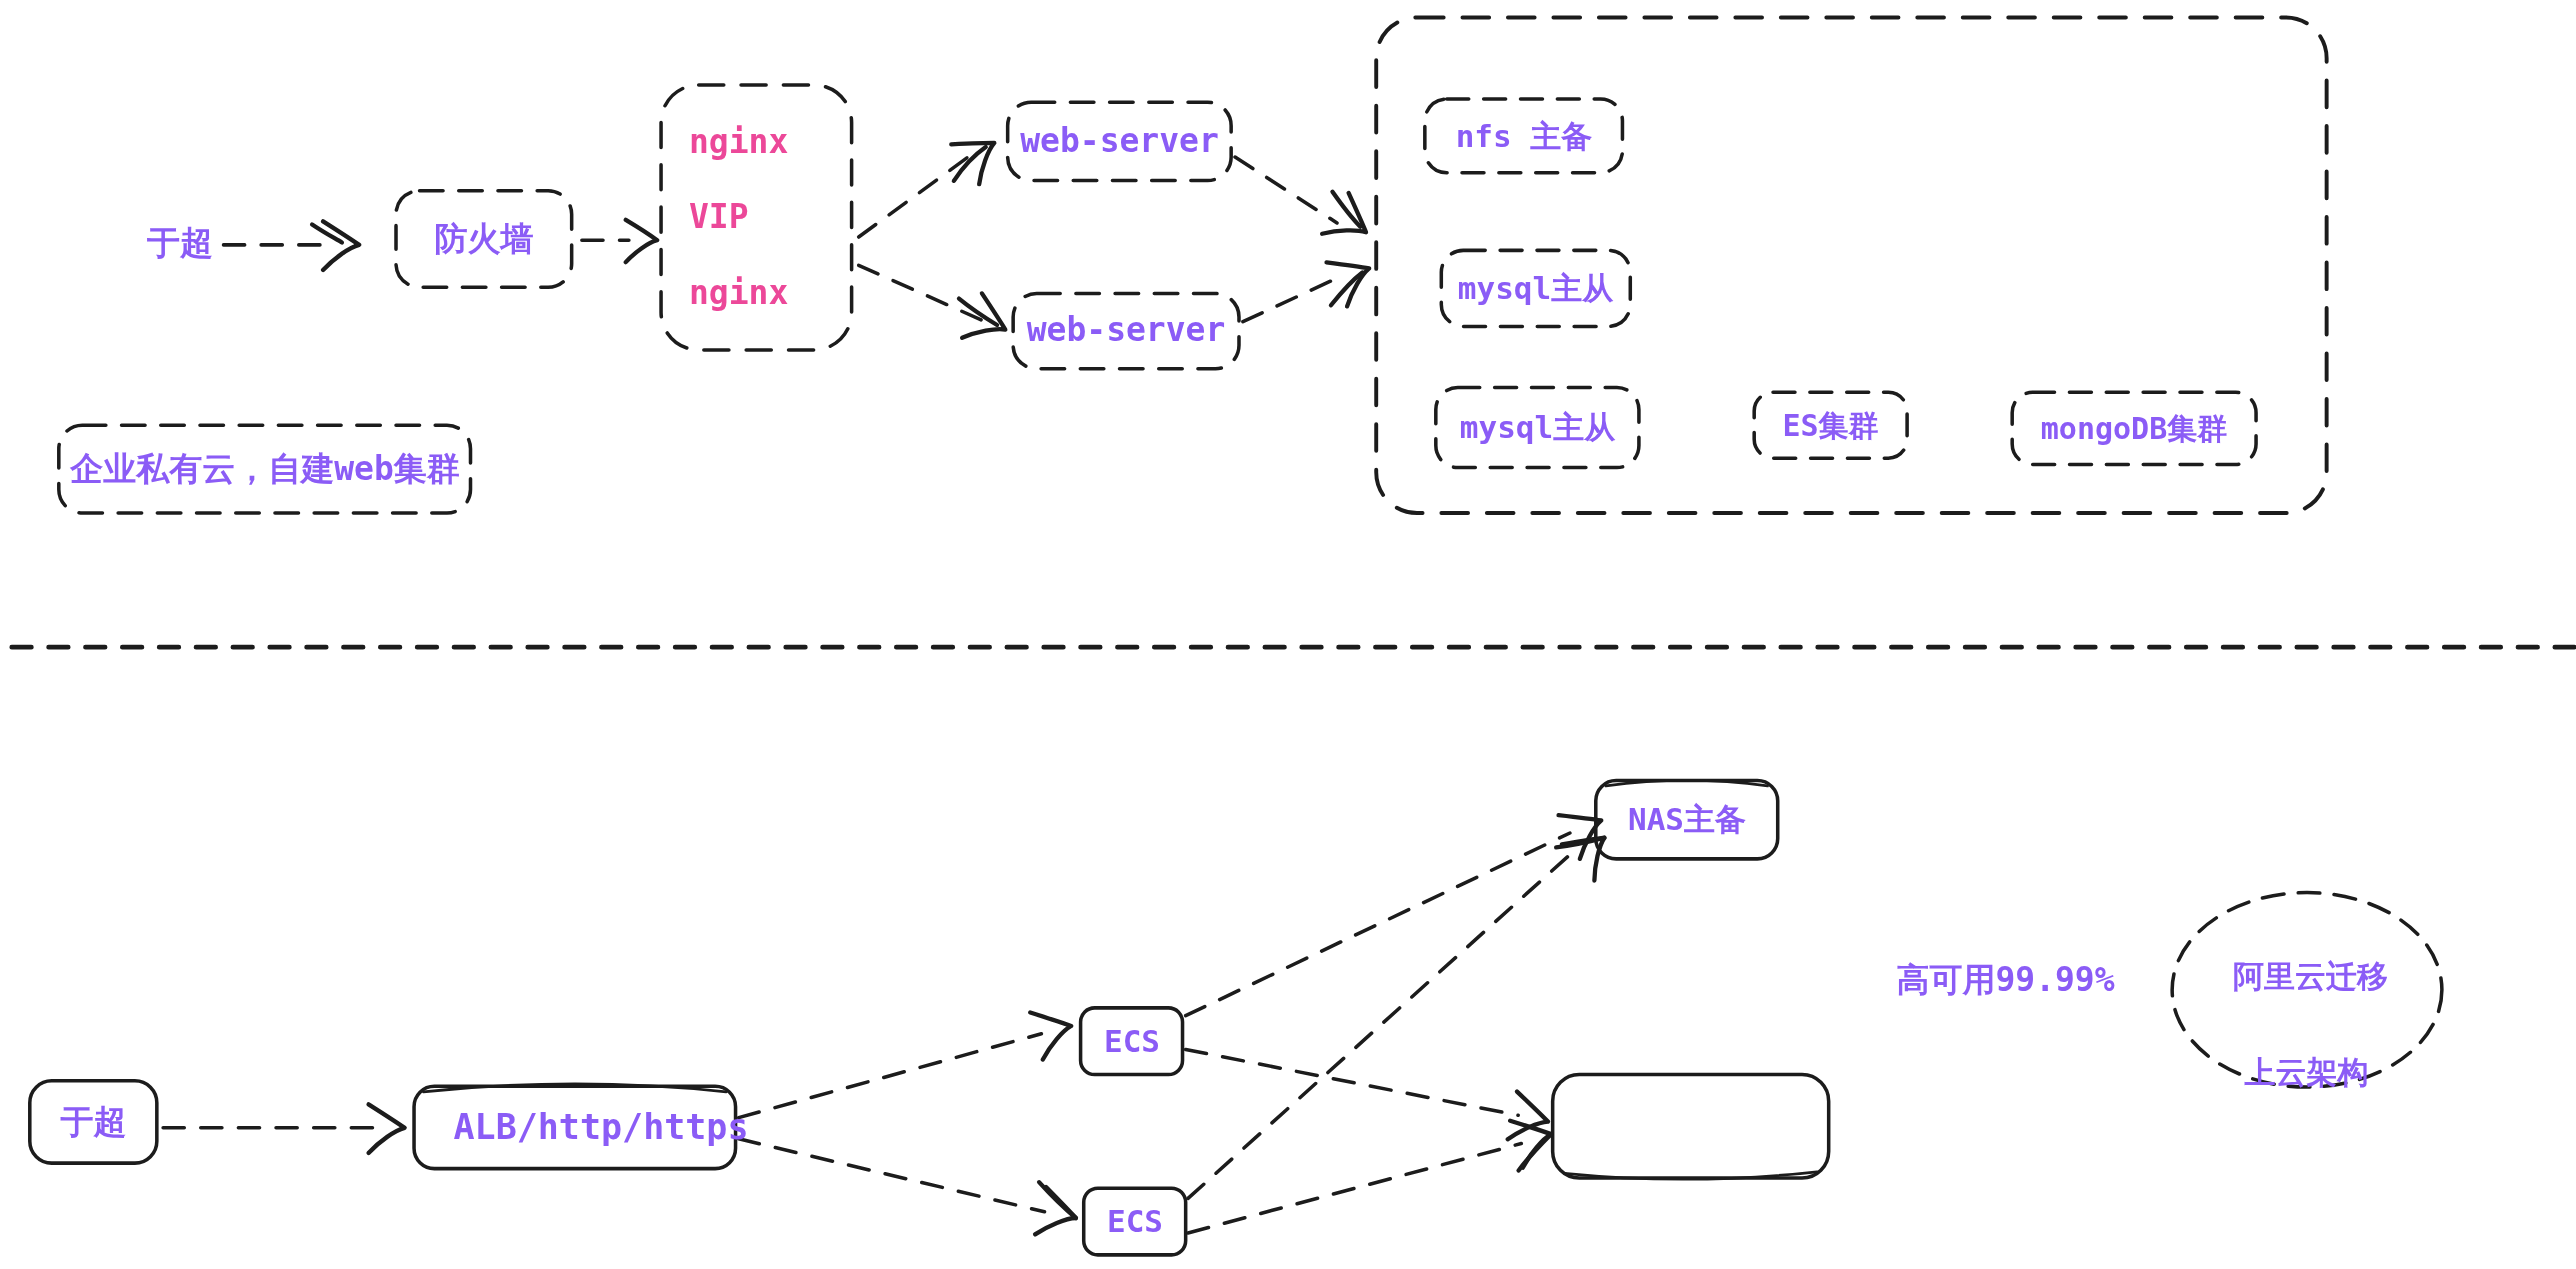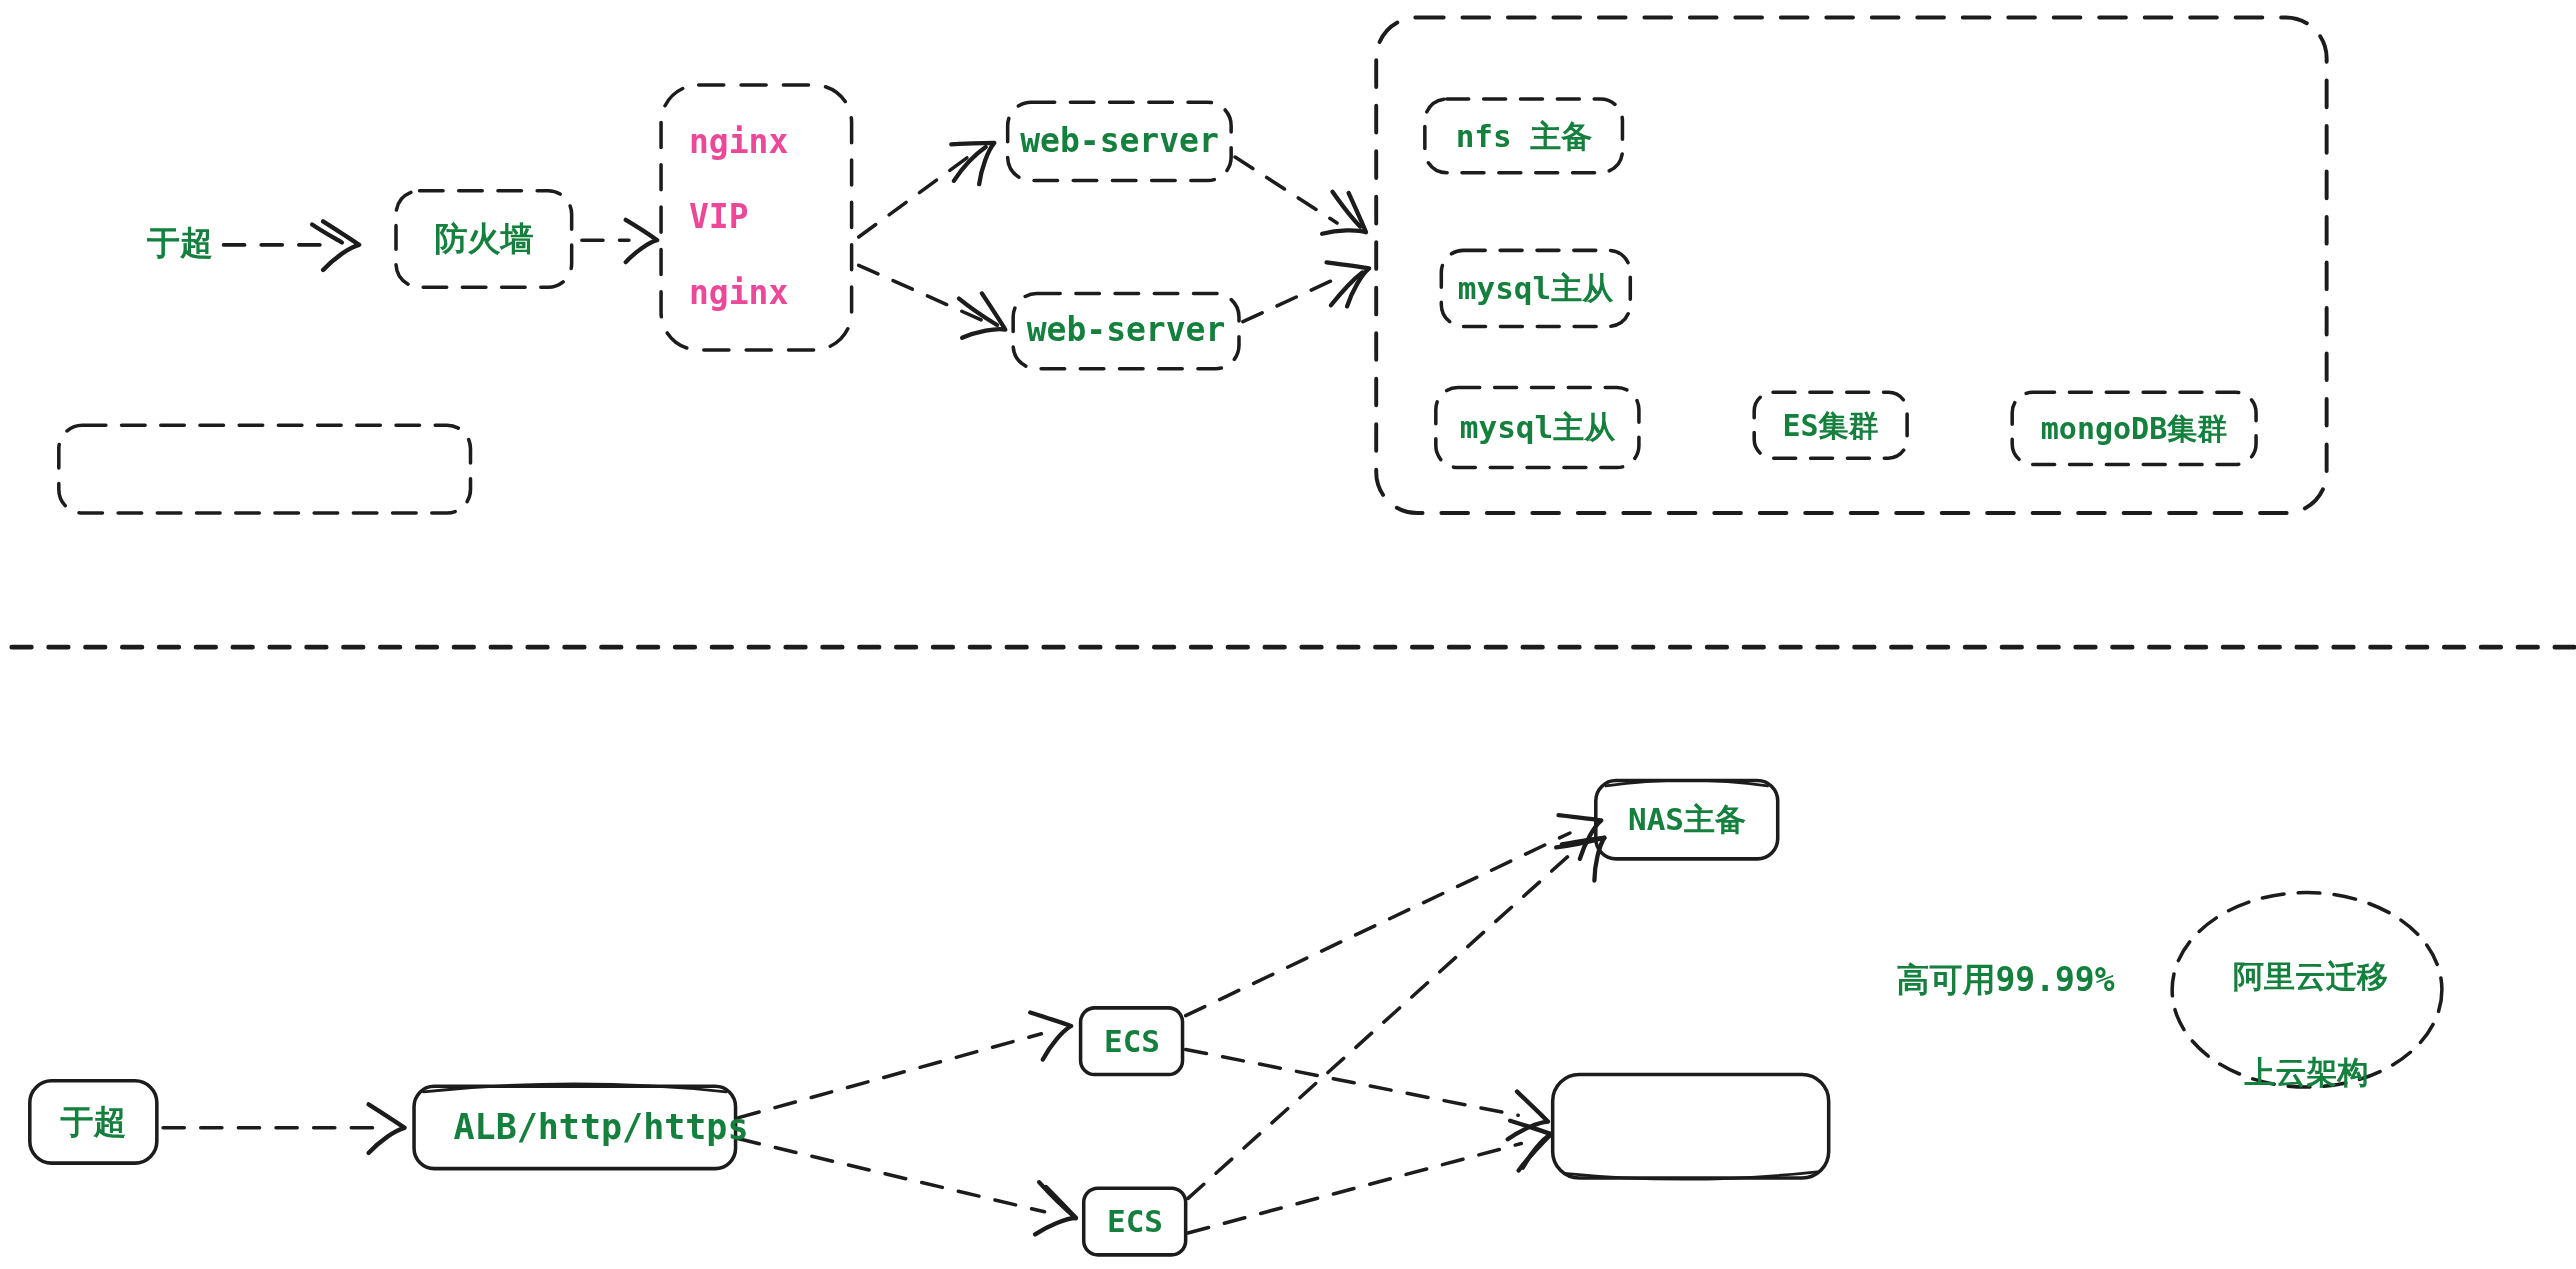--- a/index.html
+++ b/index.html
@@ -1,21 +1,21 @@
 <!DOCTYPE html>
 <html style="font-size:12.5px"><head>
 <meta charset="utf-8">
 <style>
   html,body{margin:0;padding:0;background:#ffffff;}
   body{width:2576px;height:1270px;overflow:hidden;}
   .canvas{position:relative;width:2576px;height:1270px;background:#ffffff;
           font-family:"DejaVu Sans Mono","Liberation Mono",monospace;}
   svg.strokes{position:absolute;left:0;top:0;}
   .lbl{position:absolute;display:flex;align-items:center;justify-content:center;
-       font-weight:700;color:#15803d;white-space:nowrap;line-height:1.1;}
+       font-weight:700;color:#8b5cf6;white-space:nowrap;line-height:1.1;}
   .lbl-col{position:absolute;display:flex;flex-direction:column;justify-content:space-evenly;
        align-items:flex-start;font-weight:700;color:#ec4899;white-space:nowrap;line-height:1.1;}
   .fs42{font-size:33px;} .fs40{font-size:31px;} .fs38{font-size:30px;} .fs44{font-size:35px;padding-left:26px;}
 </style>
 </head>
 <body>
 
 <div class="canvas">
 
   <svg class="strokes" width="2576" height="1270" viewBox="0 0 3285 1619">
@@ -132,20 +132,21 @@
   <div class="lbl fs40" style="left:1425px;top:99px;width:198px;height:74px;">nfs 主备</div>
 
   <div class="lbl fs40" style="left:1441px;top:250px;width:189px;height:76px;">mysql主从</div>
 
   <div class="lbl fs40" style="left:1436px;top:387px;width:203px;height:80px;">mysql主从</div>
 
   <div class="lbl fs38" style="left:1754px;top:392px;width:153px;height:66px;">ES集群</div>
 
   <div class="lbl fs38" style="left:2012px;top:392px;width:244px;height:72px;">mongoDB集群</div>
 
+  <div class="lbl fs42" style="left:59px;top:425px;width:412px;height:88px;">企业私有云，自建web集群</div>
 
   <div class="lbl fs42" style="left:30px;top:1081px;width:127px;height:82px;">于超</div>
 
   <div class="lbl fs44" style="left:414px;top:1086px;width:322px;height:82px;">ALB/http/https</div>
 
   <div class="lbl fs40" style="left:1081px;top:1008px;width:102px;height:67px;">ECS</div>
 
   <div class="lbl fs40" style="left:1084px;top:1188px;width:102px;height:67px;">ECS</div>
 
   <div class="lbl fs40" style="left:1596px;top:780px;width:182px;height:78px;">NAS主备</div>

